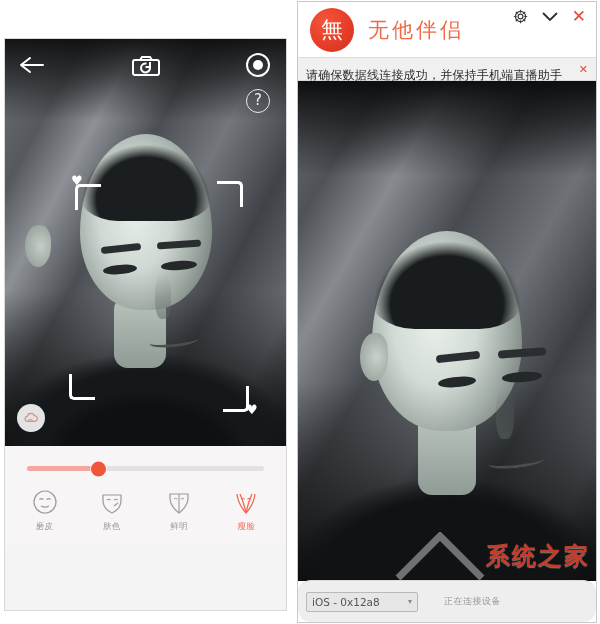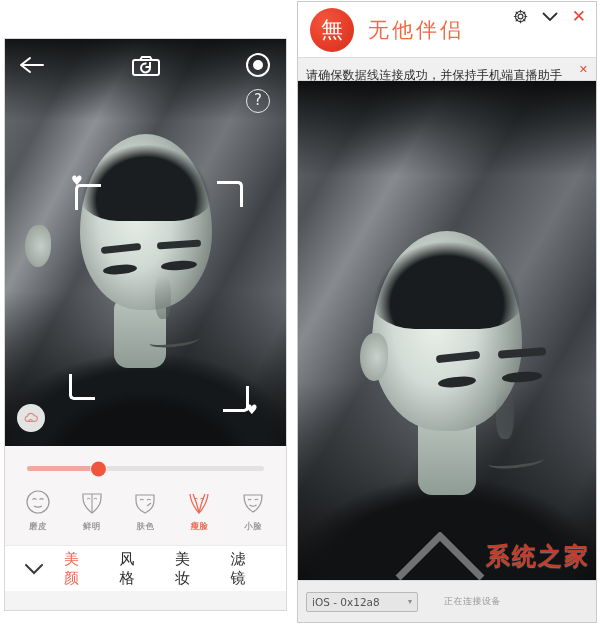--- a/index.html
+++ b/index.html
@@ -121,21 +121,21 @@
   .controls{ background:#f7f5f5; }
   .slider-wrap{ padding:20px 22px 16px 22px; }
   .slider{ position:relative; height:5px; border-radius:3px; background:#e3e1e1; }
   .slider .fill{ position:absolute; left:0; top:0; height:5px; width:30%;
     border-radius:3px; background:#f3a89f; }
   .slider .thumb{ position:absolute; left:30%; top:50%;
     width:15px; height:15px; margin-left:-7px; transform:translateY(-50%);
     border-radius:50%; background:#f0553d; box-shadow:0 0 0 1px rgba(255,255,255,.6); }
 
   .beauty-row{ display:flex; padding:0 6px 12px 6px; }
-  .beauty-item{ flex:1; text-align:center;font-weight:bold; }
+  .beauty-item{ flex:1; text-align:center; }
   .beauty-item svg{ display:block; margin:0 auto 4px auto; }
   .beauty-item .lbl{ font-size:8.5px; color:#9b9b9b; letter-spacing:.4px; }
   .beauty-item.active .lbl{ color:#ef6a55; }
 
   .tabs{
     display:flex; align-items:center; gap:0;
     background:#fff; border-top:1px solid #ececec;
     height:46px; padding:0 14px;
   }
   .chev-btn{ width:36px; display:flex; align-items:center; justify-content:center; }
@@ -227,21 +227,21 @@
   }
   .pv-mouth{
     position:absolute; left:190px; top:374px; width:56px; height:13px;
     border-bottom:3px solid #4a4f4c; border-radius:0 0 60% 60%;
     transform:rotate(-6deg);
   }
 
   .win-bottom{
     position:absolute; left:0; bottom:0; width:100%; height:42px;
     background:#eeeeee; border-top:1px solid #dcdcdc;
-    display:flex; align-items:center; padding:0 8px;
+    display:flex; align-items:center; padding:0 8px;border-radius:13px;
   }
   .dev-select{
     width:112px; height:20px; background:#e6e6e6;
     border:1px solid #b9b9b9; border-radius:2px;
     display:flex; align-items:center; justify-content:space-between;
     padding:0 5px; font-size:10.5px; color:#545454;
   }
   .dev-select .cv{ color:#8a8a8a; font-size:8px; }
   .status-mini{ margin-left:26px; font-size:9px; color:#9a9a9a; letter-spacing:.5px; }
 
@@ -345,73 +345,53 @@
             <circle cx="15" cy="15" r="11" fill="none" stroke="#9b9b9b" stroke-width="1.2"></circle>
             <path d="M9.5 12.5 q2 -1.6 4 0" fill="none" stroke="#9b9b9b" stroke-width="1.2"></path>
             <path d="M16.5 12.5 q2 -1.6 4 0" fill="none" stroke="#9b9b9b" stroke-width="1.2"></path>
             <path d="M11 19 q4 2.4 8 0" fill="none" stroke="#9b9b9b" stroke-width="1.2"></path>
           </svg>
           <div class="lbl">磨皮</div>
         </div>
 
         <div class="beauty-item">
           <svg width="30" height="30" viewBox="0 0 30 30">
+            <path d="M6 8 h18 v5 q0 9 -9 13 q-9 -4 -9 -13 Z" fill="none" stroke="#9b9b9b" stroke-width="1.2"></path>
+            <path d="M10 13 q2 -1.5 3.6 0" fill="none" stroke="#9b9b9b" stroke-width="1.1"></path>
+            <path d="M17 13 q2 -1.5 3.6 0" fill="none" stroke="#9b9b9b" stroke-width="1.1"></path>
+            <path d="M17 19 l4 -3" stroke="#9b9b9b" stroke-width="1.1" fill="none"></path>
+          </svg>
+          <div class="lbl">肤色</div>
+        </div>
+
+        <div class="beauty-item">
+          <svg width="30" height="30" viewBox="0 0 30 30">
             <path d="M6 7 h18 v4 q0 8 -9 15 q-9 -7 -9 -15 Z" fill="none" stroke="#9b9b9b" stroke-width="1.2"></path>
             <path d="M15 7 v19" stroke="#9b9b9b" stroke-width="1.1"></path>
             <path d="M10 12 q1.8 -1.4 3.2 0" fill="none" stroke="#9b9b9b" stroke-width="1"></path>
             <path d="M16.8 12 q1.8 -1.4 3.2 0" fill="none" stroke="#9b9b9b" stroke-width="1"></path>
           </svg>
           <div class="lbl">鲜明</div>
-        </div>
-
-        <div class="beauty-item">
-          <svg width="30" height="30" viewBox="0 0 30 30">
-            <path d="M6 8 h18 v5 q0 9 -9 13 q-9 -4 -9 -13 Z" fill="none" stroke="#9b9b9b" stroke-width="1.2"></path>
-            <path d="M10 13 q2 -1.5 3.6 0" fill="none" stroke="#9b9b9b" stroke-width="1.1"></path>
-            <path d="M17 13 q2 -1.5 3.6 0" fill="none" stroke="#9b9b9b" stroke-width="1.1"></path>
-            <path d="M17 19 l4 -3" stroke="#9b9b9b" stroke-width="1.1" fill="none"></path>
-          </svg>
-          <div class="lbl">肤色</div>
         </div>
 
         <div class="beauty-item active">
           <svg width="30" height="30" viewBox="0 0 30 30">
             <path d="M6 7 q1 10 9 19 q8 -9 9 -19" fill="none" stroke="#ef6a55" stroke-width="1.3"></path>
             <path d="M9 7 q4 9 6 19" fill="none" stroke="#ef6a55" stroke-width="1.3"></path>
             <path d="M21 7 q-4 9 -6 19" fill="none" stroke="#ef6a55" stroke-width="1.3"></path>
             <path d="M10.5 12 q1.8 -1.4 3.2 0" fill="none" stroke="#ef6a55" stroke-width="1"></path>
             <path d="M16.4 12 q1.8 -1.4 3.2 0" fill="none" stroke="#ef6a55" stroke-width="1"></path>
           </svg>
           <div class="lbl">瘦脸</div>
         </div>
 
 
-        <div class="beauty-item">
-          <svg width="30" height="30" viewBox="0 0 30 30">
-            <path d="M6 8 h18 q0 12 -9 17 q-9 -5 -9 -17 Z" fill="none" stroke="#9b9b9b" stroke-width="1.2"></path>
-            <path d="M10 13 q1.8 -1.4 3.2 0" fill="none" stroke="#9b9b9b" stroke-width="1.1"></path>
-            <path d="M16.8 13 q1.8 -1.4 3.2 0" fill="none" stroke="#9b9b9b" stroke-width="1.1"></path>
-            <path d="M11.5 18 q3.5 2.4 7 0" fill="none" stroke="#9b9b9b" stroke-width="1.1"></path>
-          </svg>
-          <div class="lbl">小脸</div>
-        </div>
-
-      </div>
-
-      <div class="tabs">
-        <span class="chev-btn">
-          <svg width="20" height="12" viewBox="0 0 20 12">
-            <path d="M2 2 L10 10 L18 2" stroke="#3a3a3a" stroke-width="2" fill="none" stroke-linecap="round"></path>
-          </svg>
-        </span>
-        <span class="tab active">美颜</span>
-        <span class="tab">风格</span>
-        <span class="tab">美妆</span>
-        <span class="tab">滤镜</span>
-      </div>
+
+      </div>
+
 
     </div>
   </div>
 
   <div class="winapp">
 
     <div class="win-title">
       <div class="logo">無</div>
       <div class="app-name">无他伴侣</div>
 

